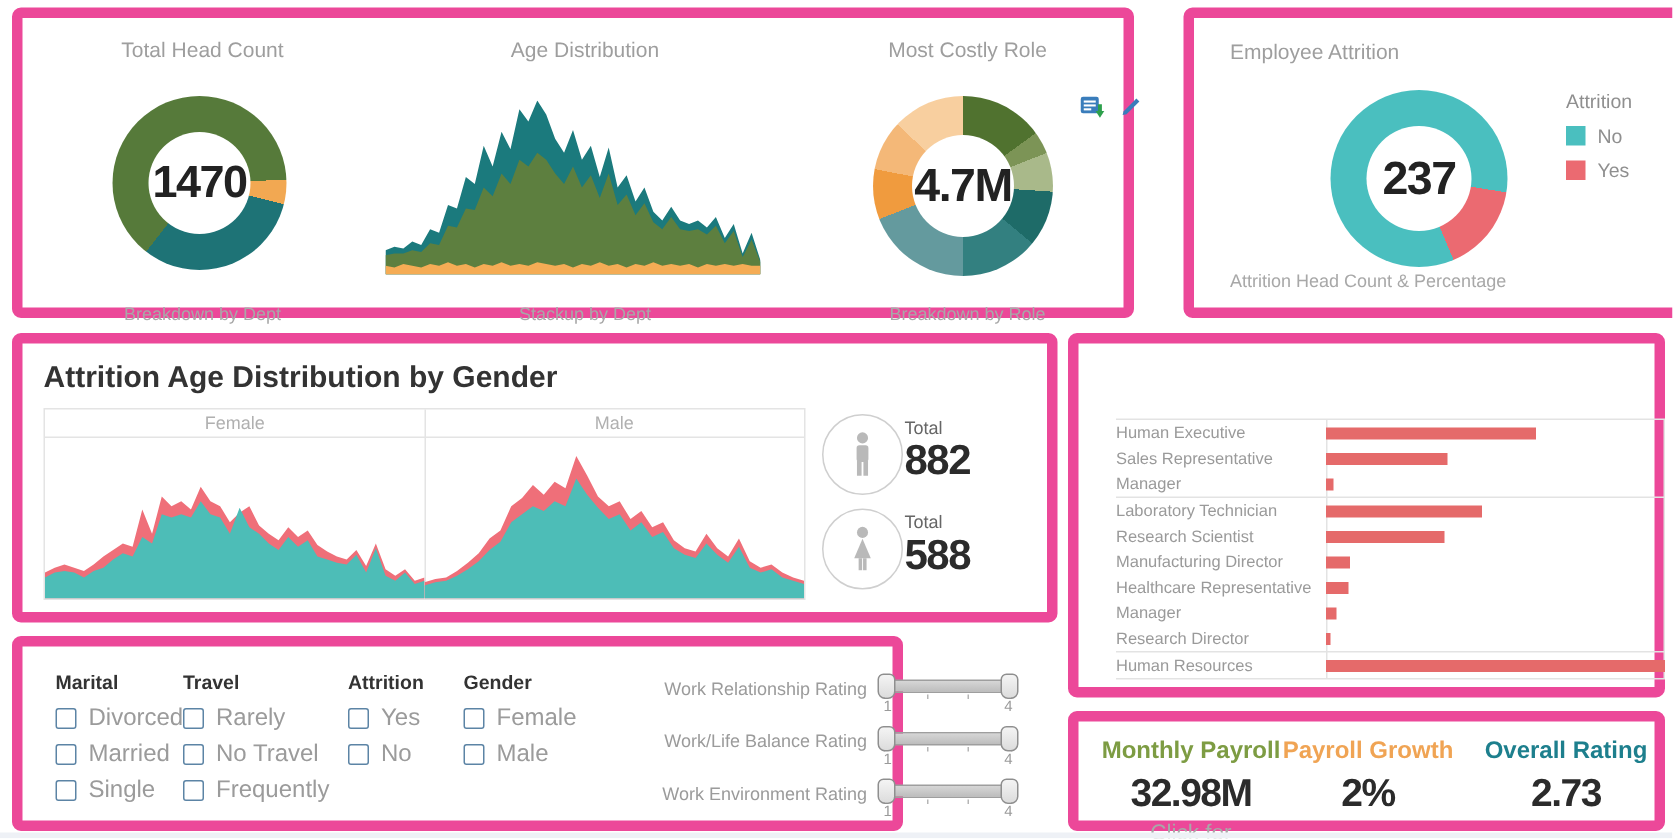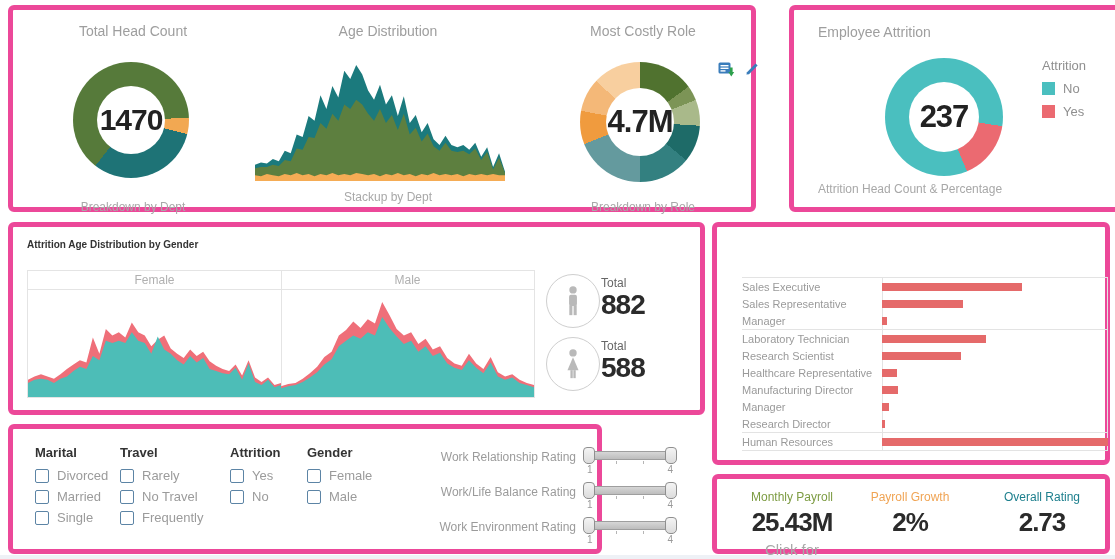--- a/index.html
+++ b/index.html
@@ -1,20 +1,20 @@
 <!DOCTYPE html>
 <html><head>
 <meta charset="utf-8">
 <style>
   html,body{margin:0;padding:0;background:#fff;}
   #app{position:relative;width:1115px;height:559px;background:#fff;font-family:"Liberation Sans",sans-serif;overflow:hidden;}
-  .panel{position:absolute;background:#fff;border:5px solid #ec4899;border-radius:6px;box-sizing:border-box;}
+  .panel{position:absolute;background:#fff;border:7px solid #ec4899;border-radius:6px;box-sizing:border-box;}
   .chart-title{position:absolute;text-align:center;font-size:14px;color:#9e9e9e;}
   .chart-caption{position:absolute;text-align:center;font-size:12px;color:#a8a8a8;}
-  .panel-title{position:absolute;font-size:10px;font-weight:bold;color:#333;}
+  .panel-title{position:absolute;font-size:20px;font-weight:bold;color:#333;}
   .donut{position:absolute;border-radius:50%;}
   .hole{position:absolute;background:#fff;border-radius:50%;display:flex;align-items:center;justify-content:center;}
   .big-num{font-weight:bold;color:#222;font-size:30px;letter-spacing:-1px;}
   .area-box{position:absolute;}
   .area-box svg{position:absolute;left:0;top:0;width:100%;height:100%;}
   .legend{position:absolute;font-size:13px;color:#8f8f8f;}
   .legend-row{display:flex;align-items:center;margin-top:8px;}
   .swatch{width:13px;height:13px;margin-right:8px;display:inline-block;}
   
   .gchart-box{position:absolute;border:1px solid #e4e4e4;box-sizing:border-box;}
@@ -32,32 +32,32 @@
   .bar-row{flex:1;position:relative;}
   .bar-row.sep{border-bottom:1px solid #e3e3e3;}
   .bar-label{position:absolute;left:0;top:50%;transform:translateY(-50%);width:134px;font-size:11px;color:#9a9a9a;white-space:nowrap;overflow:hidden;}
   .bar-fill{position:absolute;left:140px;top:50%;transform:translateY(-50%);height:8px;}
   .vline{position:absolute;top:0;bottom:0;width:1px;background:#e3e3e3;}
   
   .fgroup{position:absolute;top:16px;}
   .fgroup-title{font-size:13px;font-weight:bold;color:#333;margin-bottom:8px;}
   .fopt{display:flex;align-items:center;margin-bottom:6px;}
   .cb{width:12px;height:12px;border:1.6px solid #5c84a5;border-radius:2px;background:#fff;margin-right:8px;flex:0 0 auto;}
-  .fopt-label{font-size:13px;color:#9b9b9b;white-space:nowrap;}
+  .fopt-label{font-size:16px;color:#9b9b9b;white-space:nowrap;}
   
   .slider-row{position:absolute;left:0;height:30px;width:255px;}
   .slider-label{position:absolute;left:0;top:3px;width:145px;text-align:right;font-size:12px;color:#9b9b9b;white-space:nowrap;}
   .slider-track-wrap{position:absolute;left:156px;top:0;width:86px;height:26px;}
   .slider-track{position:absolute;left:0;right:0;top:4px;height:7px;background:linear-gradient(#d6d6d6,#bdbdbd);border:1px solid #9e9e9e;border-radius:3px;}
   .slider-handle{position:absolute;top:0;width:10px;height:15px;background:linear-gradient(#f4f4f4,#dcdcdc);border:1px solid #8f8f8f;border-radius:4px 4px 5px 5px;}
   .slider-tick{position:absolute;top:14px;width:1px;height:3px;background:#b5b5b5;}
   .slider-end{position:absolute;top:17px;font-size:10px;color:#9a9a9a;}
   
   .kpi{position:absolute;text-align:center;}
-  .kpi-label{font-size:12px;font-weight:normal;}
+  .kpi-label{font-size:16px;font-weight:bold;}
   .kpi-value{font-size:26px;font-weight:bold;color:#2b2b2b;letter-spacing:-1px;margin-top:3px;}
   .kpi-sub{font-size:15px;color:#a8a8a8;margin-top:3px;}
   .icon-btn{position:absolute;width:17px;height:16px;cursor:pointer;}
   .bottom-strip{position:absolute;left:0;right:0;bottom:0;height:4px;background:#eef1f6;}
 </style>
 </head>
 <body>
 
 <div id="app">
 
@@ -71,21 +71,21 @@
     <div class="chart-caption" style="left:20px;top:190px;width:200px;">Breakdown by Dept</div>
 
     <div class="chart-title" style="left:265px;top:13px;width:220px;">Age Distribution</div>
     <div class="area-box" style="left:242px;top:55px;width:250px;height:116px;">
         <svg viewBox="0 0 100 100" preserveAspectRatio="none">
           <polygon points="0,100 0.00,86.00 2.38,84.00 4.76,85.00 7.14,81.00 9.52,83.00 11.90,74.00 14.29,76.00 16.67,60.00 19.05,62.00 21.43,44.00 23.81,48.00 26.19,26.00 28.57,38.00 30.95,18.00 33.33,28.00 35.71,5.00 38.10,12.00 40.48,0.00 42.86,8.00 45.24,22.00 47.62,30.00 50.00,17.00 52.38,34.00 54.76,26.00 57.14,44.00 59.52,27.00 61.90,50.00 64.29,43.00 66.67,58.00 69.05,50.00 71.43,64.00 73.81,69.00 76.19,61.00 78.57,69.00 80.95,71.00 83.33,69.00 85.71,73.00 88.10,67.00 90.48,79.00 92.86,71.00 95.24,88.00 97.62,76.00 100.00,92.00 100,100" fill="#1b7a7d"></polygon>
           <polygon points="0,100 0.00,89.00 2.38,88.00 4.76,88.00 7.14,86.00 9.52,87.00 11.90,82.00 14.29,83.00 16.67,72.00 19.05,73.00 21.43,62.00 23.81,63.00 26.19,50.00 28.57,55.00 30.95,42.00 33.33,48.00 35.71,34.00 38.10,38.00 40.48,30.00 42.86,34.00 45.24,42.00 47.62,48.00 50.00,38.00 52.38,50.00 54.76,43.00 57.14,56.00 59.52,42.00 61.90,60.00 64.29,54.00 66.67,66.00 69.05,59.00 71.43,70.00 73.81,74.00 76.19,67.00 78.57,74.00 80.95,75.00 83.33,74.00 85.71,77.00 88.10,72.00 90.48,82.00 92.86,75.00 95.24,90.00 97.62,80.00 100.00,93.00 100,100" fill="#5d7f3f"></polygon>
           <polygon points="0,100 0.00,95.00 2.38,96.00 4.76,94.00 7.14,95.00 9.52,96.00 11.90,94.00 14.29,95.00 16.67,93.00 19.05,95.00 21.43,94.00 23.81,96.00 26.19,94.00 28.57,95.00 30.95,93.00 33.33,95.00 35.71,94.00 38.10,95.00 40.48,93.00 42.86,94.00 45.24,95.00 47.62,94.00 50.00,96.00 52.38,94.00 54.76,95.00 57.14,93.00 59.52,95.00 61.90,94.00 64.29,96.00 66.67,94.00 69.05,95.00 71.43,93.00 73.81,95.00 76.19,94.00 78.57,95.00 80.95,94.00 83.33,96.00 85.71,94.00 88.10,95.00 90.48,94.00 92.86,95.00 95.24,94.00 97.62,95.00 100.00,95.00 100,100" fill="#f5ac55"></polygon>
         </svg>
       </div>
-    <div class="chart-caption" style="left:265px;top:180px;width:220px;">Stackup by Dept</div>
+    <div class="chart-caption" style="left:265px;top:190px;width:220px;">Stackup by Dept</div>
 
     <div class="chart-title" style="left:530px;top:13px;width:200px;">Most Costly Role</div>
     <div class="donut" style="left: 567px; top: 52px; width: 120px; height: 120px; background: conic-gradient(rgb(80, 114, 47) 0%, rgb(80, 114, 47) 15%, rgb(124, 148, 86) 15%, rgb(124, 148, 86) 19%, rgb(169, 185, 138) 19%, rgb(169, 185, 138) 26%, rgb(30, 107, 104) 26%, rgb(30, 107, 104) 36%, rgb(51, 128, 128) 36%, rgb(51, 128, 128) 50%, rgb(100, 154, 158) 50%, rgb(100, 154, 158) 69%, rgb(240, 155, 62) 69%, rgb(240, 155, 62) 78%, rgb(244, 184, 120) 78%, rgb(244, 184, 120) 87%, rgb(248, 207, 159) 87%, rgb(248, 207, 159) 100%);">
       <div class="hole" style="inset:26px;">
         <span class="big-num" style="font-size:31px;">4.7M</span>
       </div>
     </div>
     <div class="chart-caption" style="left:530px;top:190px;width:200px;">Breakdown by Role</div>
 
     <div class="icon-btn" style="left:705px;top:52px;">
@@ -171,46 +171,46 @@
     </div>
     <div class="total-label" style="left:588px;top:112px;">Total</div>
     <div class="total-value" style="left:588px;top:125px;">588</div>
   </div>
 
   <div class="panel" style="left:712px;top:222px;width:398px;height:243px;">
     <div id="role-plot" style="left:25px;top:50px;width:366px;height:172px;">
       <div class="vline" style="left:140px;"></div>
       <div class="vline" style="right:0;"></div>
     <div class="bar-row">
-          <span class="bar-label">Sales Executive</span>
+          <span class="bar-label">Human Executive</span>
           <div class="bar-fill" style="width: 140.1px; background: rgb(229, 106, 106);"></div>
         </div>
         <div class="bar-row">
           <span class="bar-label">Sales Representative</span>
           <div class="bar-fill" style="width: 81.4px; background: rgb(229, 106, 106);"></div>
         </div>
         <div class="bar-row sep">
           <span class="bar-label">Manager</span>
           <div class="bar-fill" style="width: 4.5px; background: rgb(229, 106, 106);"></div>
         </div>
         <div class="bar-row">
           <span class="bar-label">Laboratory Technician</span>
           <div class="bar-fill" style="width: 104px; background: rgb(229, 106, 106);"></div>
         </div>
         <div class="bar-row">
           <span class="bar-label">Research Scientist</span>
           <div class="bar-fill" style="width: 79.1px; background: rgb(229, 106, 106);"></div>
         </div>
         <div class="bar-row">
+          <span class="bar-label">Manufacturing Director</span>
+          <div class="bar-fill" style="width: 15.8px; background: rgb(229, 106, 106);"></div>
+        </div>
+        <div class="bar-row">
           <span class="bar-label">Healthcare Representative</span>
           <div class="bar-fill" style="width: 14.7px; background: rgb(229, 106, 106);"></div>
-        </div>
-        <div class="bar-row">
-          <span class="bar-label">Manufacturing Director</span>
-          <div class="bar-fill" style="width: 15.8px; background: rgb(229, 106, 106);"></div>
         </div>
         <div class="bar-row">
           <span class="bar-label">Manager</span>
           <div class="bar-fill" style="width: 6.8px; background: rgb(229, 106, 106);"></div>
         </div>
         <div class="bar-row sep">
           <span class="bar-label">Research Director</span>
           <div class="bar-fill" style="width: 3.4px; background: rgb(229, 106, 106);"></div>
         </div>
         <div class="bar-row">
@@ -317,21 +317,21 @@
             <span class="slider-end" style="left: 0px;">1</span>
             <span class="slider-end" style="right: 0px;">4</span>
           </div>
         </div>
       </div>
   </div>
 
   <div class="panel" style="left:712px;top:474px;width:398px;height:80px;">
     <div class="kpi" style="left:10px;top:11px;width:130px;">
       <div class="kpi-label" style="color: rgb(125, 156, 67);">Monthly Payroll</div>
-      <div class="kpi-value">25.43M</div>
+      <div class="kpi-value">32.98M</div>
       <div class="kpi-sub">Click for Breakdown</div>
     </div>
     <div class="kpi" style="left:133px;top:11px;width:120px;">
       <div class="kpi-label" style="color: rgb(240, 164, 84);">Payroll Growth</div>
       <div class="kpi-value">2%</div>
     </div>
     <div class="kpi" style="left:265px;top:11px;width:120px;">
       <div class="kpi-label" style="color: rgb(29, 127, 141);">Overall Rating</div>
       <div class="kpi-value">2.73</div>
     </div>

